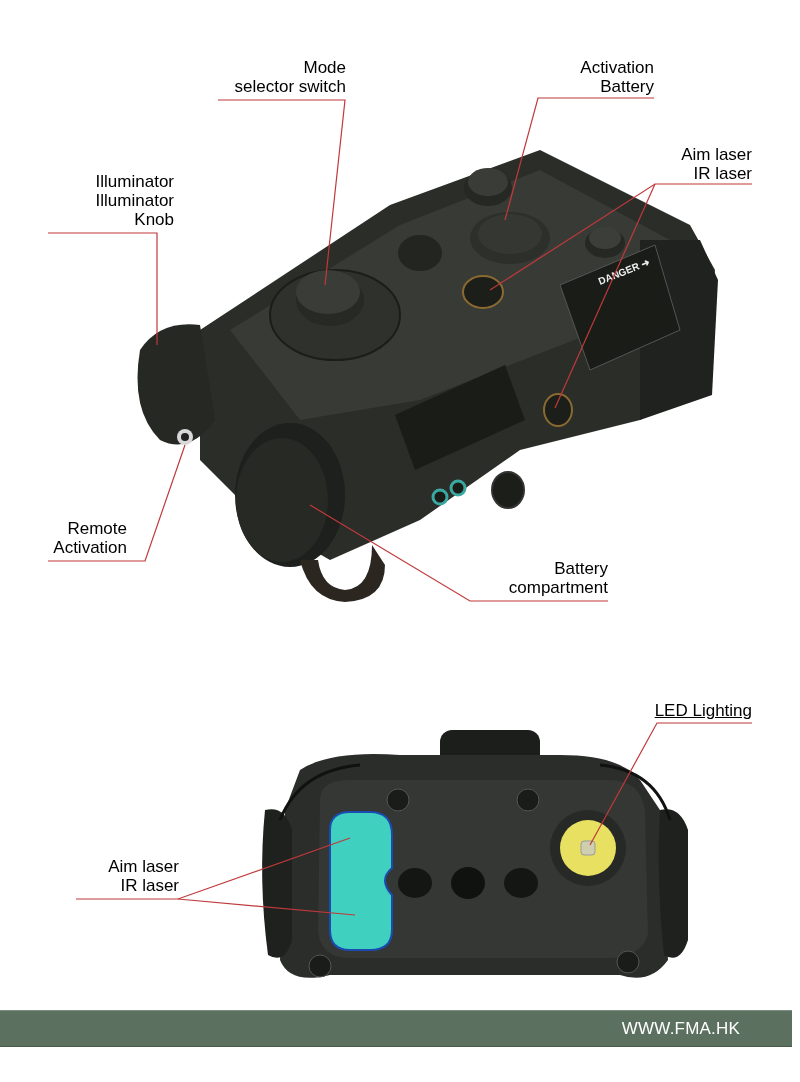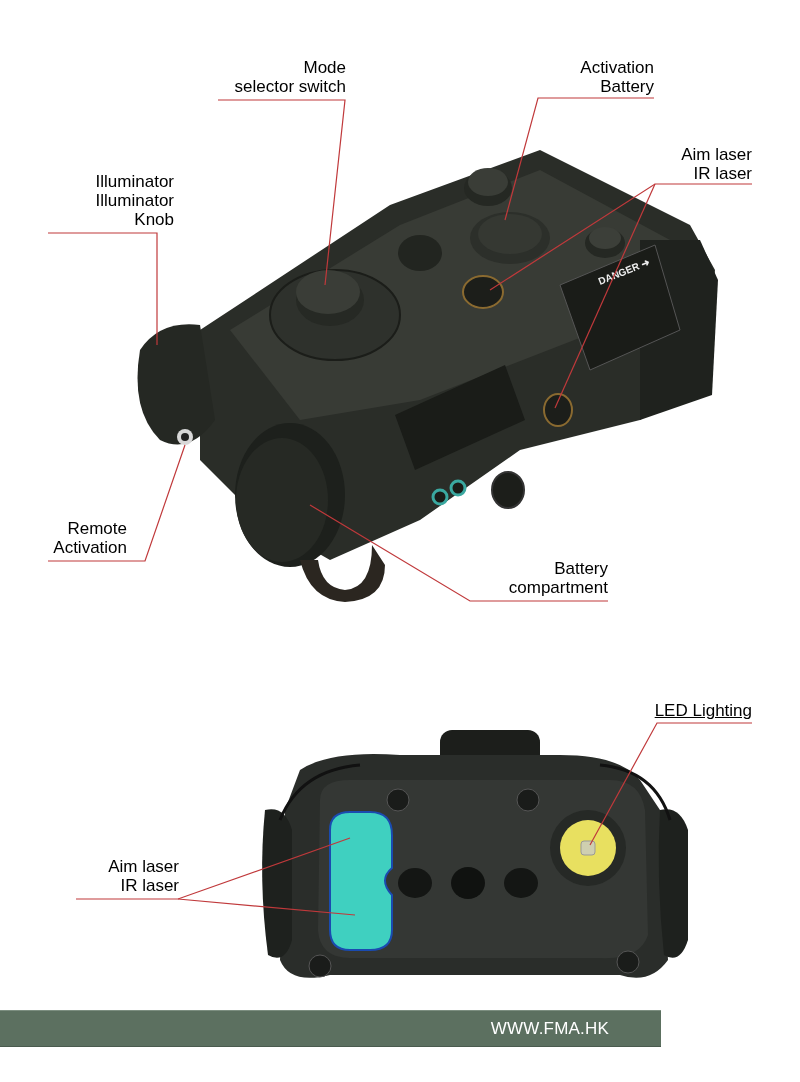--- a/index.html
+++ b/index.html
@@ -1,21 +1,21 @@
 <!DOCTYPE html>
 <html><head>
 <meta charset="utf-8">
 <style>
   * { margin:0; padding:0; box-sizing:border-box; }
   html, body { width:800px; height:1082px; background:#ffffff; overflow:hidden; }
   body { position:relative; font-family:"Liberation Sans", sans-serif; color:#111; }
   .label { position:absolute; font-size:17px; line-height:19px; text-align:right; white-space:nowrap; color:#000000; }
   .label span { display:block; }
   svg.layer { position:absolute; left:0; top:0; }
-  .footer { position:absolute; left:0; top:1010px; width:661px; height:37px; background:#5c7060; border-top:1px solid #7c8e80; border-bottom:1px solid #4a5b4e; }
+  .footer { position:absolute; left:0; top:1010px; width:792px; height:37px; background:#5c7060; border-top:1px solid #7c8e80; border-bottom:1px solid #4a5b4e; }
   .footer-text { position:absolute; right:52px; top:8px; font-size:17px; color:#ffffff; letter-spacing:0.2px; }
 </style>
 </head>
 <body>
 
 <svg class="layer" width="800" height="1082" viewBox="0 0 800 1082">
 
   <g>
 
     <path d="M200 330 L390 205 L540 150 L600 180 L690 225 L715 270 L705 380 L640 420 L520 450 L420 520 L330 560 L260 520 L200 460 Z" fill="#2a2d28"></path>

